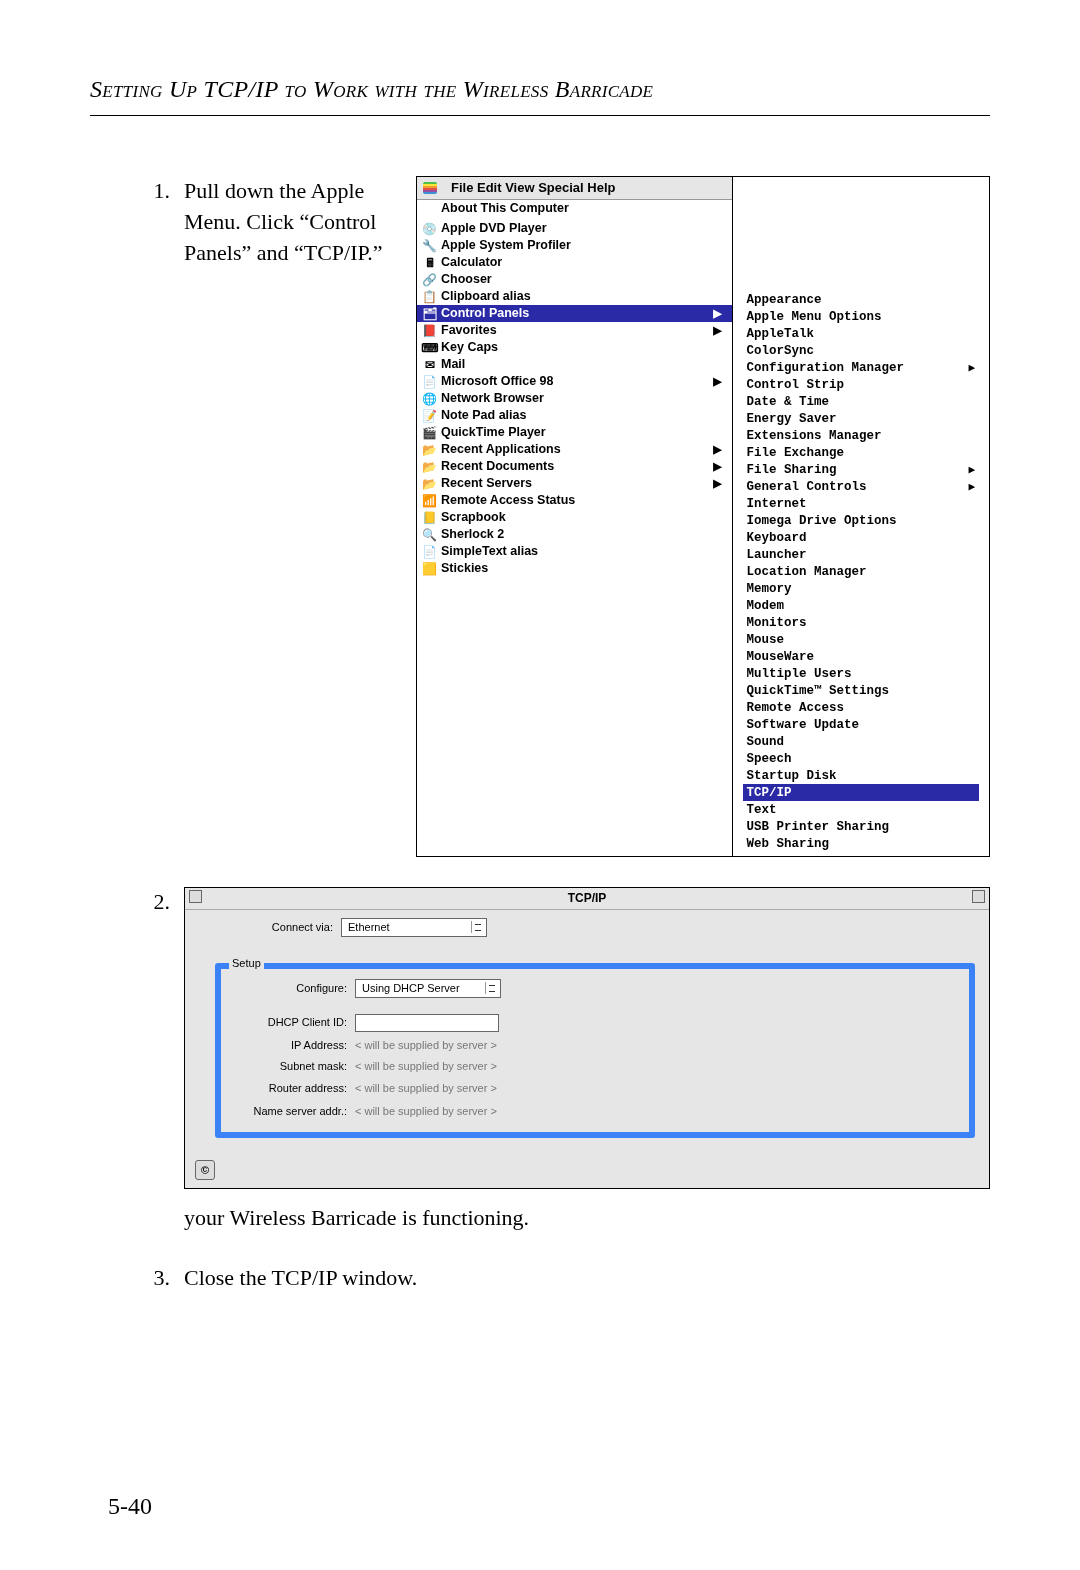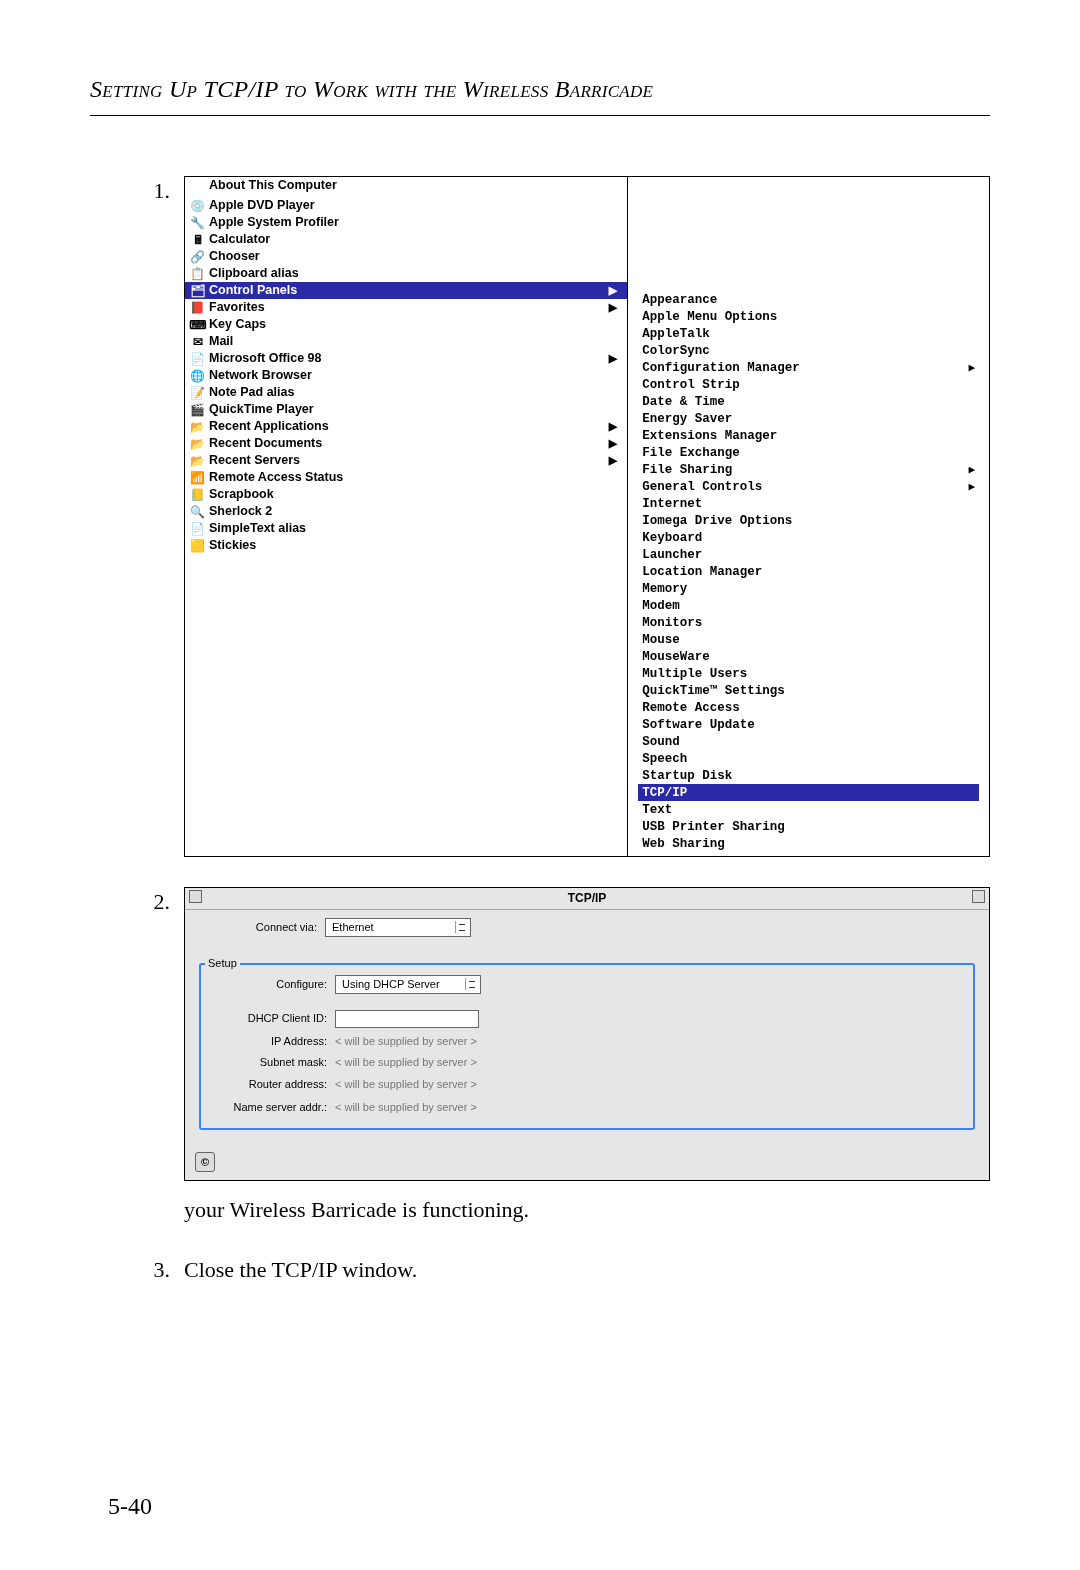--- a/index.html
+++ b/index.html
@@ -169,21 +169,21 @@
   }
   .tcpip-close {
     position:absolute; left:4px; top:2px;
     width:11px;height:11px;border:1px solid #666;background:#ddd;
   }
   .tcpip-zoom {
     position:absolute; right:4px; top:2px;
     width:11px;height:11px;border:1px solid #666;background:#ddd;
   }
   .tcpip-body {
-    padding: 8px 14px 6px 14px;
+    padding: 8px 14px 6px 30px;
   }
   .tcpip-row {
     display: flex;
     align-items: center;
     margin-bottom: 6px;
   }
   .tcpip-row .lab {
     width: 118px;
     text-align: right;
     padding-right: 8px;
@@ -226,24 +226,24 @@
     display:inline-block;
   }
   .tcpip-fieldset-label {
     font-size: 11px;
     margin: 6px 0 2px 6px;
     display:inline-block;
     background:#e6e6e6;
     padding:0 3px;
     position:relative;
     top:7px;
-    left:0;
+    left:8px;
   }
   .tcpip-fieldset {
-    border:2px solid #3b82f6;
+    border:6px solid #3b82f6;
     border-radius:3px;
     padding:10px 8px 6px 8px;
     margin: -4px 0 8px 0;
   }
   .greyval {
     color:#777;
     font-size:11px;
   }
   .tcpip-help {
     position:absolute;
@@ -266,23 +266,28 @@
 <div class="page">
 
   <div class="header-title">Setting Up TCP/IP to Work with the Wireless Barricade</div>
   <hr class="header-rule">
 
   <ol class="body-list">
 
     <li>
       <span class="num">1.</span>
       <div class="li-content">
+        <div class="li-text" style="width:210px">Pull down the Apple Menu. Click “Control Panels” and “TCP/IP.”</div>
 
         <div class="mac-shot">
           <div class="menu-col" style="flex:0 0 55%;">
+            <div class="menubar">
+              <span class="menubar-logo"></span>
+              <span id="menubar-items">File   Edit   View   Special   Help</span>
+            </div>
             <ul class="menu-list" id="apple-menu-list">
                 <li>
                   <span class="ico"></span>
                   <span>About This Computer</span>
                 </li>
                 <li style="padding: 0px; margin: 1px 0px;">
                   <div style="border-top:1px solid #bbb"></div>
                 </li>
                 <li>
                   <span class="ico">💿</span>

